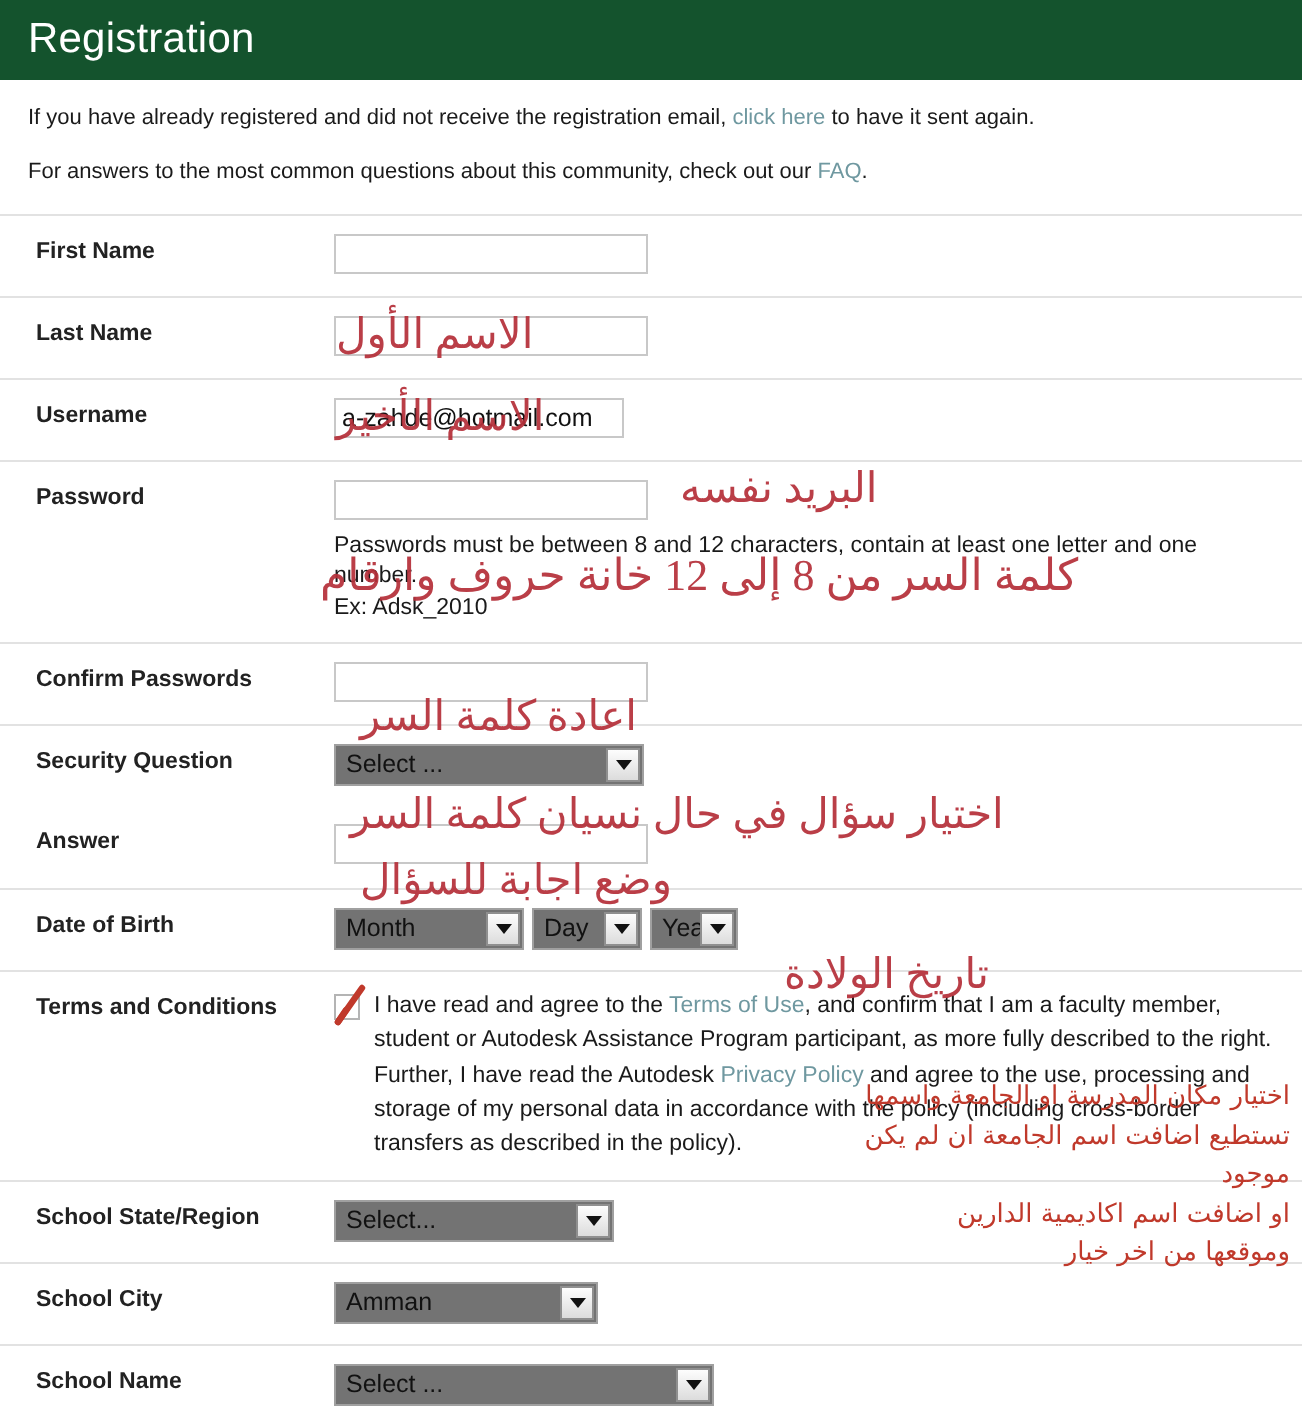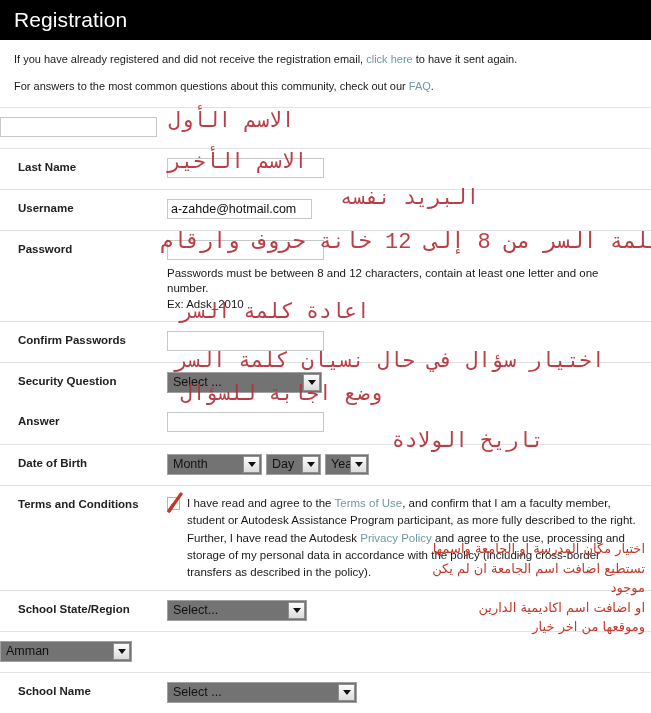--- a/index.html
+++ b/index.html
@@ -11,21 +11,21 @@
     font-family: "Liberation Sans", sans-serif;
     font-size: 12px;
     color: #1a1a1a;
     overflow: hidden;
     position: relative;
   }
 
   
   .page-header {
     height: 40px;
-    background: #000000;
+    background: #14532d;
     display: flex;
     align-items: center;
     padding-left: 14px;
   }
   .page-header .title {
     color: #ffffff;
     font-size: 21px;
     font-weight: normal;
     letter-spacing: .1px;
   }
@@ -158,26 +158,27 @@
     font-size: 11.5px;
     line-height: 1.5;
     color: #1a1a1a;
     max-width: 458px;
   }
 
   
   .ann {
     position: absolute;
     color: #c0392b;
-    font-family: Liberation Mono, monospace;
+    font-family: Liberation Serif, serif;
     direction: rtl;
     white-space: nowrap;
     pointer-events: none;
     z-index: 5;
     opacity: .93;
+    margin-top: 47px;
   }
   .ann.hand {
     font-size: 21px;
     color: #b5303a;
     letter-spacing: -.3px;
   }
   .ann-block {
     position: absolute;
     color: #c0392b;
     direction: rtl;
@@ -204,20 +205,21 @@
   </p>
   <p>
     <span>For answers to the most common questions about this community, check out our</span>
     <a href="#" class="lnk">FAQ</a><span>.</span>
   </p>
 </div>
 
 <div class="form">
 
   <div class="row">
+    <div class="label">First Name</div>
     <div class="field">
       <input class="txt" type="text" value="" style="">
     </div>
   </div>
 
   <div class="row">
     <div class="label">Last Name</div>
     <div class="field">
       <input class="txt" type="text" value="" style="">
     </div>
@@ -306,20 +308,21 @@
     <div class="label">School State/Region</div>
     <div class="field">
       <div class="sel state">
         <span class="sel-text">Select...</span>
         <span class="arrow"></span>
       </div>
     </div>
   </div>
 
   <div class="row">
+    <div class="label">School City</div>
     <div class="field">
       <div class="sel city">
         <span class="sel-text">Amman</span>
         <span class="arrow"></span>
       </div>
     </div>
   </div>
 
   <div class="row">
     <div class="label">School Name</div>

